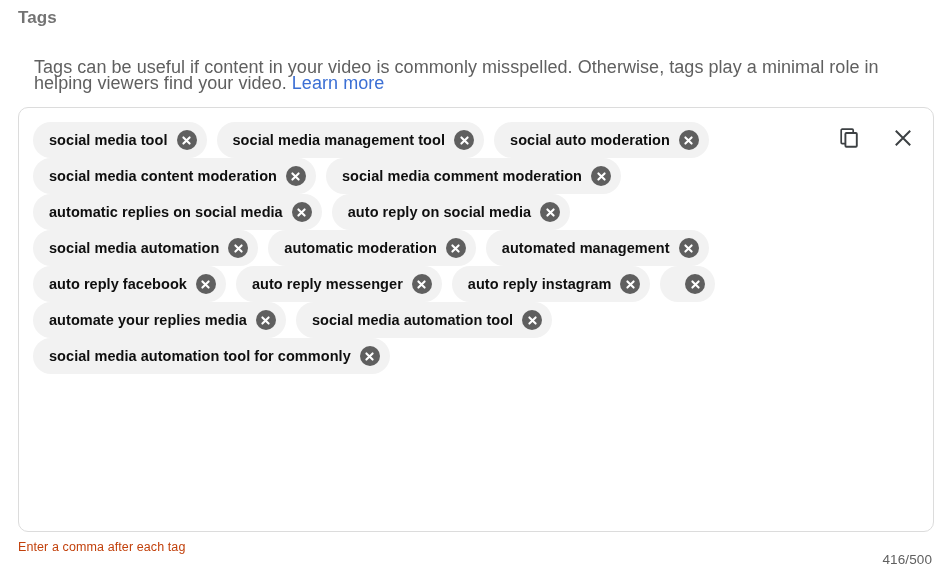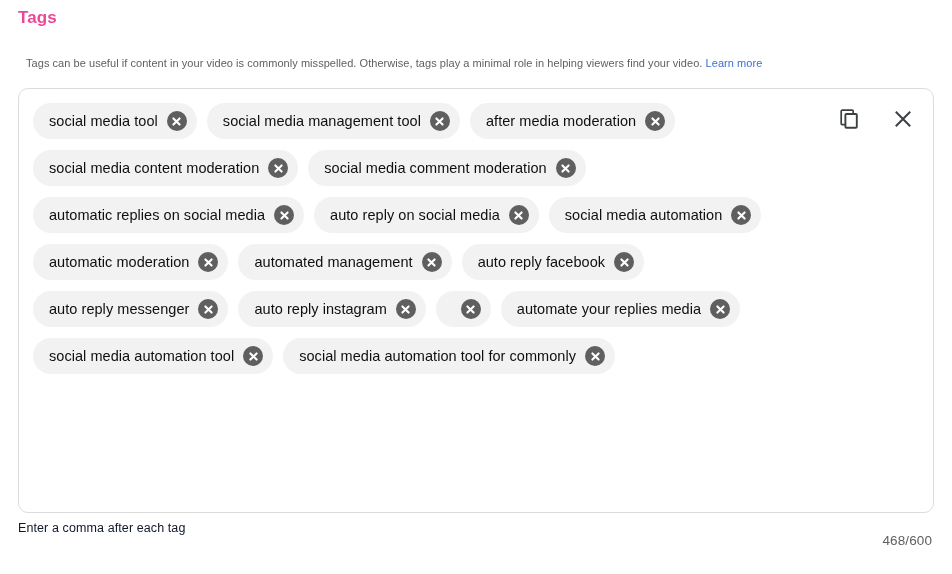--- a/index.html
+++ b/index.html
@@ -20,32 +20,32 @@
     width: 952px;
     height: 574px;
     box-sizing: border-box;
     padding: 0 18px;
   }
 
   
   .section-title {
     font-size: 17px;
     font-weight: bold;
-    color: #ec4899;
+    color: #737373;
     letter-spacing: 0.1px;
     margin: 0;
     padding-top: 7px;
     line-height: 22px;
   }
 
   .section-desc {
-    font-size: 11px;
-    line-height: 25px;
+    font-size: 18px;
+    line-height: 16px;
     color: #606060;
-    margin: 8px;
+    margin: 16px;
     padding-top: 14px;
     max-width: 860px;
     letter-spacing: 0.05px;
   }
 
   .learn-more {
     color: #3b6fd4;
     text-decoration: none;
     cursor: pointer;
   }
@@ -59,22 +59,23 @@
     background: #ffffff;
     box-sizing: border-box;
     height: 425px;
     padding: 14px 14px 10px 14px;
   }
 
   .chips {
     display: flex;
     flex-wrap: wrap;
     align-content: flex-start;
-    gap: 11px 10px;
+    gap: 0 10px;
     width: 760px;
+    font-weight: bold;
   }
 
   .chip {
     display: inline-flex;
     align-items: center;
     height: 36px;
     padding: 0 10px 0 16px;
     border-radius: 18px;
     background: #f2f2f2;
     font-size: 14.5px;
@@ -131,21 +132,21 @@
   .footer {
     position: relative;
     display: flex;
     align-items: flex-start;
     justify-content: space-between;
     padding-top: 6px;
   }
 
   .hint {
     font-size: 12.5px;
-    color: #0f172a;
+    color: #c2410c;
     line-height: 18px;
     letter-spacing: 0.1px;
   }
 
   .counter {
     font-size: 13.5px;
     color: #606060;
     line-height: 18px;
     padding-right: 2px;
     margin-top: 13px;
@@ -174,21 +175,21 @@
         </span>
         <span class="chip">
           <span class="chip-label">social media management tool</span>
           <span class="chip-remove">
             <svg width="13" height="13" viewBox="0 0 13 13" aria-hidden="true">
               <path d="M3.4 3.4 L9.6 9.6 M9.6 3.4 L3.4 9.6" stroke="#ffffff" stroke-width="2.1" stroke-linecap="round"></path>
             </svg>
           </span>
         </span>
         <span class="chip">
-          <span class="chip-label">after media moderation</span>
+          <span class="chip-label">social auto moderation</span>
           <span class="chip-remove">
             <svg width="13" height="13" viewBox="0 0 13 13" aria-hidden="true">
               <path d="M3.4 3.4 L9.6 9.6 M9.6 3.4 L3.4 9.6" stroke="#ffffff" stroke-width="2.1" stroke-linecap="round"></path>
             </svg>
           </span>
         </span>
         <span class="chip">
           <span class="chip-label">social media content moderation</span>
           <span class="chip-remove">
             <svg width="13" height="13" viewBox="0 0 13 13" aria-hidden="true">
@@ -312,16 +313,16 @@
         <svg width="24" height="24" viewBox="0 0 24 24" aria-hidden="true">
           <path d="M4.8 4.8 L19.2 19.2 M19.2 4.8 L4.8 19.2" stroke="#3c4043" stroke-width="2" stroke-linecap="butt"></path>
         </svg>
       </button>
     </div>
 
   </div>
 
   <div class="footer">
     <span class="hint">Enter a comma after each tag</span>
-    <span class="counter">468/600</span>
+    <span class="counter">416/500</span>
   </div>
 
 </div>
 
 </body></html>

